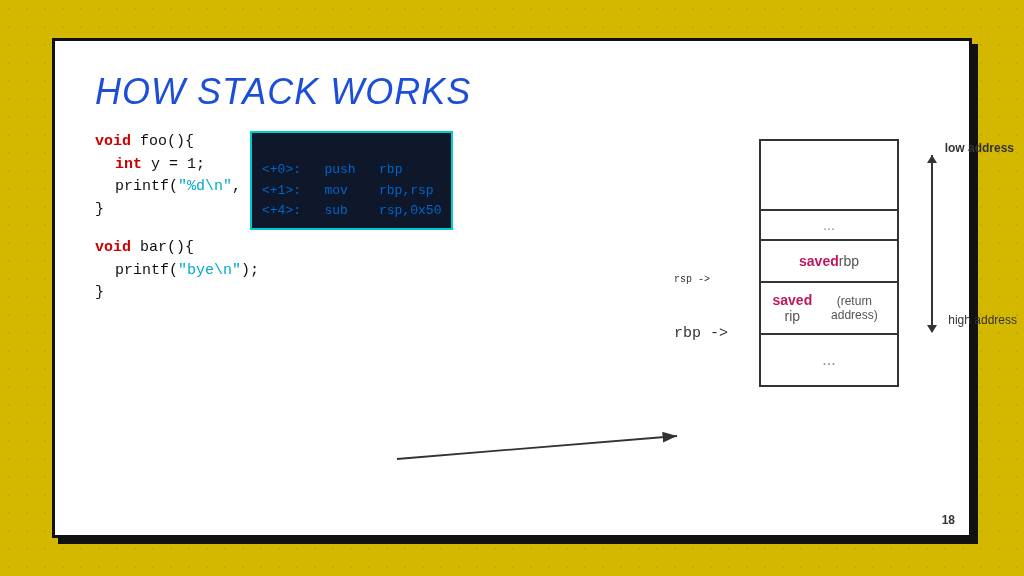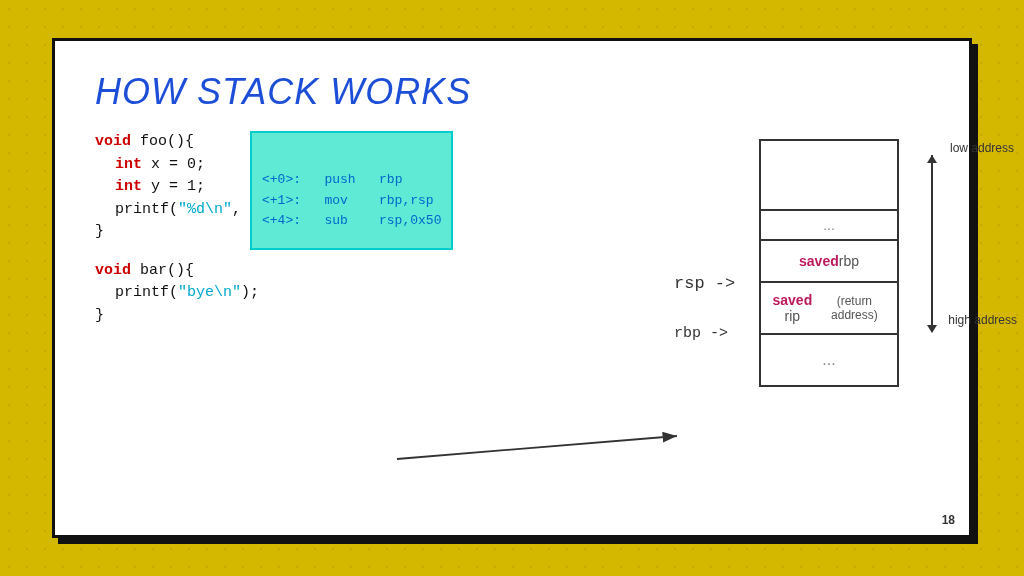--- a/index.html
+++ b/index.html
@@ -61,23 +61,23 @@
     }
 
     .code-normal {
       color: #111;
     }
 
     .asm-box {
       position: absolute;
       top: 0;
       left: 155px;
-      background: #5eead4;
+      background: #0f172a;
       border: 2px solid #00cccc;
-      padding: 16px 10px;
+      padding: 6px 10px;
       font-family: 'Courier New', Courier, monospace;
       font-size: 13px;
       line-height: 1.6;
       color: #0066cc;
       white-space: pre;
     }
 
     .stack-area {
       width: 160px;
       position: relative;
@@ -144,23 +144,20 @@
   <div class="slide-title">HOW STACK WORKS</div>
 
   <div class="content-area">
 
     <div class="code-area">
 
       <div>
         <span class="code-keyword">void </span><span class="code-normal">foo(){</span>
       </div>
 
-      <div style="padding-left:20px; position:relative;">
-        <span class="code-keyword">int</span><span class="code-normal"> x = 0;</span>
-      </div>
 
       <div style="padding-left:20px;">
         <span class="code-keyword">int</span><span class="code-normal"> y = 1;</span>
       </div>
 
       <div style="padding-left:20px;">
         <span class="code-normal">printf(</span><span class="code-string">"%d\n"</span><span class="code-normal">, x + y);</span>
       </div>
 
       <div>
@@ -185,29 +182,29 @@
       </div>
 
       <div class="asm-box">
 <span>&lt;+0&gt;:   push   <span style="color:#0066cc">rbp</span>
 &lt;+1&gt;:   mov    rbp,rsp
 &lt;+4&gt;:   sub    rsp,0x50</span></div>
     </div>
 
     <div class="stack-area" style="position:relative; width:200px;">
 
-      <div style="position:absolute; right:-85px; top:10px; font-size:12px; color:#333;">low address</div>
+      <div style="position:absolute; right:-85px; top:10px; font-size:12px; color:#333;font-weight:bold;">low address</div>
       <div style="position:absolute; right:-4px; top:24px; width:2px; background:#333; height:155px;"></div>
       <div style="position:absolute; right:-8px; top:24px; width:0; height:0; border-left:5px solid transparent; border-right:5px solid transparent; border-bottom:8px solid #333;"></div>
 
       <div style="position:absolute; right:-88px; bottom:60px; font-size:12px; color:#333;">high address</div>
       <div style="position:absolute; right:-4px; bottom:55px; width:2px; background:#333; height:120px;"></div>
       <div style="position:absolute; right:-8px; bottom:54px; width:0; height:0; border-left:5px solid transparent; border-right:5px solid transparent; border-top:8px solid #333;"></div>
 
-      <div style="position:absolute; left:-55px; top:143px; font-family:'Courier New',monospace; font-size:17px; color:#333; white-space:nowrap;">rsp -&gt;</div>
+      <div style="position:absolute; left:-55px; top:143px; font-family:'Courier New',monospace; font-size:10px; color:#333; white-space:nowrap;">rsp -&gt;</div>
 
       <div style="position:absolute; left:-55px; bottom:45px; font-family:'Courier New',monospace; font-size:15px; color:#333; white-space:nowrap;">rbp -&gt;</div>
 
       <div class="stack-container" style="margin-top:8px;">
 
         <div class="stack-cell stack-cell-empty" style="min-height:70px;"></div>
 
         <div class="stack-cell" style="min-height:30px; color:#888;">
           <span>...</span>
         </div>

